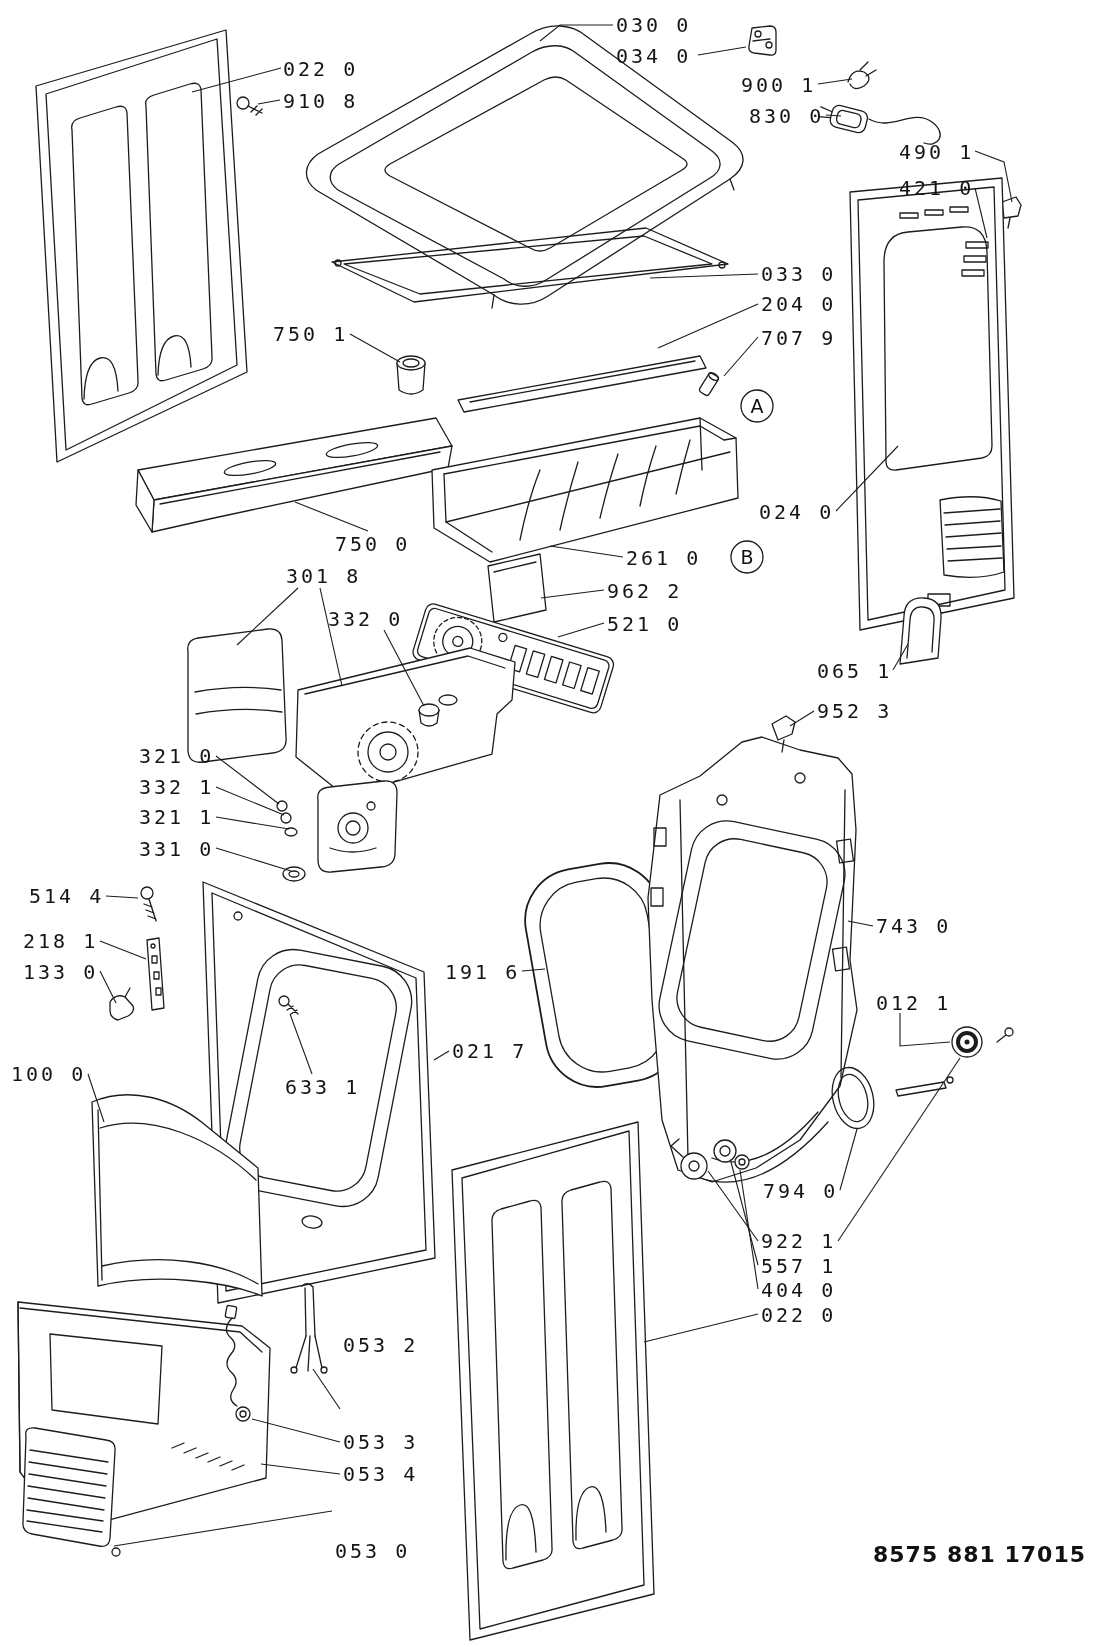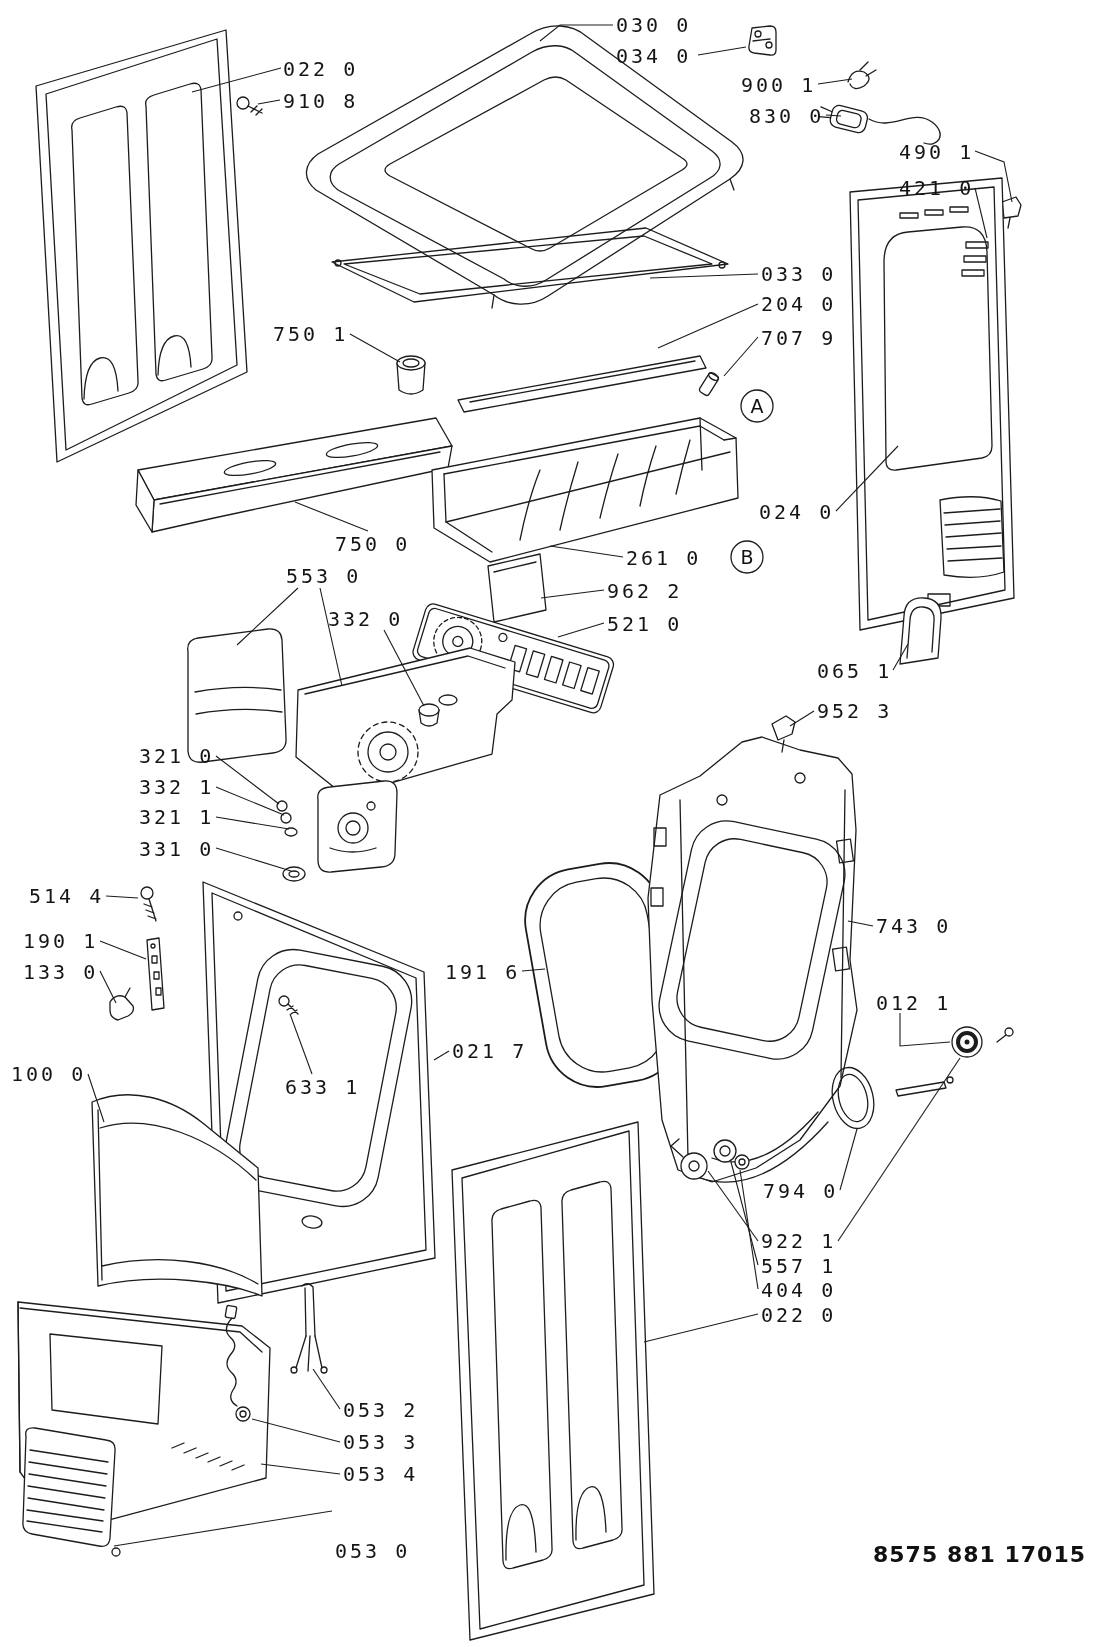--- a/index.html
+++ b/index.html
@@ -412,41 +412,41 @@
   <div class="lbl" style="left:899px;top:177px">421 0</div>
   <div class="lbl" style="left:761px;top:263px">033 0</div>
   <div class="lbl" style="left:761px;top:293px">204 0</div>
   <div class="lbl" style="left:761px;top:327px">707 9</div>
   <div class="lbl" style="left:273px;top:323px">750 1</div>
   <div class="lbl" style="left:335px;top:533px">750 0</div>
   <div class="lbl" style="left:626px;top:547px">261 0</div>
   <div class="lbl" style="left:607px;top:580px">962 2</div>
   <div class="lbl" style="left:607px;top:613px">521 0</div>
   <div class="lbl" style="left:759px;top:501px">024 0</div>
-  <div class="lbl" style="left:286px;top:565px">553 0</div>
+  <div class="lbl" style="left:286px;top:565px">301 8</div>
   <div class="lbl" style="left:328px;top:608px">332 0</div>
   <div class="lbl" style="left:817px;top:660px">065 1</div>
   <div class="lbl" style="left:817px;top:700px">952 3</div>
   <div class="lbl" style="left:139px;top:745px">321 0</div>
   <div class="lbl" style="left:139px;top:776px">332 1</div>
   <div class="lbl" style="left:139px;top:806px">321 1</div>
   <div class="lbl" style="left:139px;top:838px">331 0</div>
   <div class="lbl" style="left:29px;top:885px">514 4</div>
-  <div class="lbl" style="left:23px;top:930px">190 1</div>
+  <div class="lbl" style="left:23px;top:930px">218 1</div>
   <div class="lbl" style="left:23px;top:961px">133 0</div>
   <div class="lbl" style="left:11px;top:1063px">100 0</div>
   <div class="lbl" style="left:445px;top:961px">191 6</div>
   <div class="lbl" style="left:452px;top:1040px">021 7</div>
   <div class="lbl" style="left:285px;top:1076px">633 1</div>
   <div class="lbl" style="left:876px;top:915px">743 0</div>
   <div class="lbl" style="left:876px;top:992px">012 1</div>
   <div class="lbl" style="left:763px;top:1180px">794 0</div>
   <div class="lbl" style="left:761px;top:1230px">922 1</div>
   <div class="lbl" style="left:761px;top:1255px">557 1</div>
   <div class="lbl" style="left:761px;top:1279px">404 0</div>
   <div class="lbl" style="left:761px;top:1304px">022 0</div>
-  <div class="lbl" style="left:343px;top:1399px">053 2</div>
+  <div class="lbl" style="left:343px;top:1334px">053 2</div>
   <div class="lbl" style="left:343px;top:1431px">053 3</div>
   <div class="lbl" style="left:343px;top:1463px">053 4</div>
   <div class="lbl" style="left:335px;top:1540px">053 0</div>
 
   <div class="dwg-no" style="left:873px;top:1542px">8575 881 17015</div>
 </div>
 
 </body></html>

